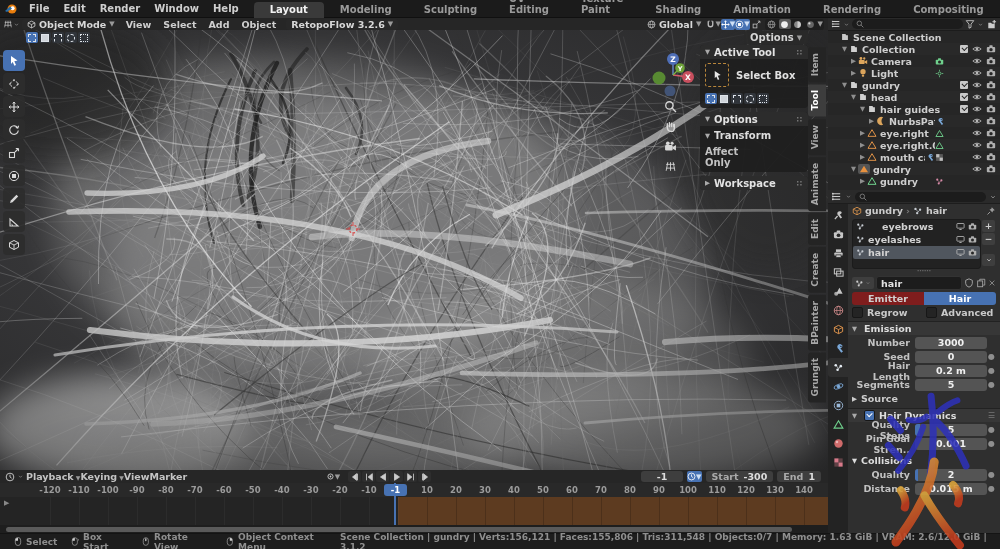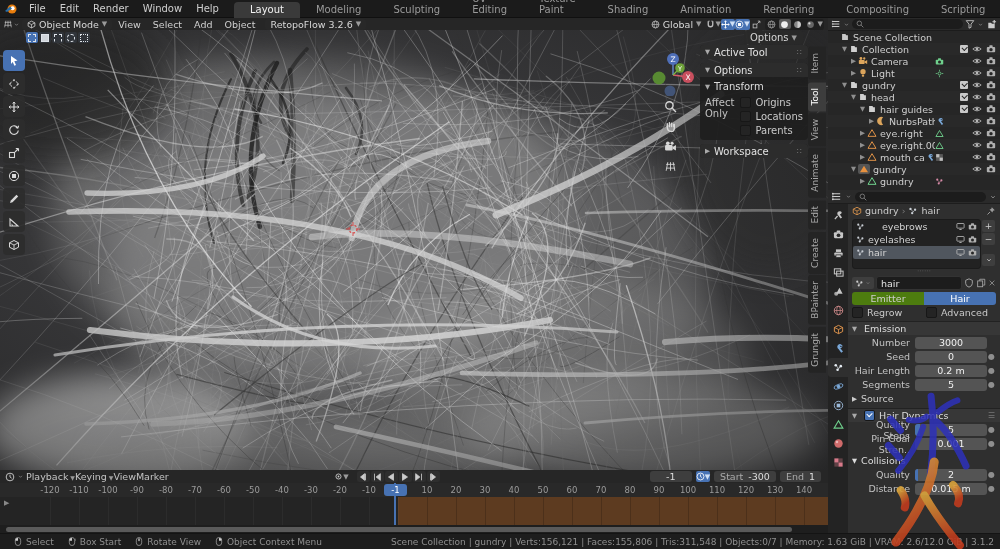--- a/index.html
+++ b/index.html
@@ -1,18 +1,18 @@
 <!DOCTYPE html>
 <html><head>
 <meta charset="utf-8">
 <style>
   html,body{margin:0;padding:0;background:#111;}
   #app{position:relative;width:1000px;height:549px;overflow:hidden;background:#1a1a1a;
        font-family:"DejaVu Sans","Liberation Sans",sans-serif;font-size:10px;color:#c4c4c4;
-       -webkit-user-select:none;user-select:none;}
+       -webkit-user-select:none;user-select:none;font-weight:bold;}
   .r{position:absolute;}
   .ic{display:inline-block;vertical-align:middle;flex:none;}
   svg.ic{overflow:visible;}
   
   #topbar{left:0;top:0;width:1000px;height:18px;background:#1b1b1b;display:flex;align-items:center;border-bottom:1px solid #101010;box-sizing:border-box;}
   #topbar .menu-item{padding:0 7px;color:#cfcfcf;cursor:default;}
   #workspace-tabs{display:flex;margin-left:8px;height:18px;align-items:flex-end;}
   .ws-tab{padding:2px 16px 3px;color:#9a9a9a;border-radius:4px 4px 0 0;}
   .ws-tab.active{background:#3a3a3a;color:#f2f2f2;}
   .ws-plus{padding:2px 6px;color:#9a9a9a;}
@@ -49,21 +49,21 @@
   #props-content{position:absolute;left:20px;top:14px;width:152px;height:329px;font-size:9.5px;}
   .pc-row{display:flex;align-items:center;padding:1px 4px;color:#cccccc;}
   #ps-list{margin:2px 4px 0 4px;background:#222;border:1px solid #1b1b1b;border-radius:3px;height:48px;position:relative;}
   .ps-row{display:flex;align-items:center;height:13px;padding:0 3px;gap:3px;color:#d2d2d2;}
   .ps-row.sel{background:#50565e;border-radius:2px;}
   .ps-side{position:absolute;right:-15px;top:0;display:flex;flex-direction:column;gap:1px;}
   .sqbtn{width:13px;height:12px;background:#3e3e3e;border-radius:2px;color:#ccc;display:flex;align-items:center;justify-content:center;font-size:9px;}
   .namefield{display:flex;align-items:center;gap:2px;margin:2px 4px;}
   .txtfield{background:#1c1c1c;border:1px solid #333;border-radius:3px;height:12px;display:flex;align-items:center;padding:0 4px;color:#e2e2e2;flex:1;}
   .seg{display:flex;margin:1px 4px;height:13px;border-radius:3px;overflow:hidden;}
-  .seg>div{flex:1;display:flex;align-items:center;justify-content:center;background:#4d7c0f;color:#cfcfcf;}
+  .seg>div{flex:1;display:flex;align-items:center;justify-content:center;background:#7f1d1d;color:#cfcfcf;}
   .seg>div.on{background:#4772b3;color:#fff;}
   .chkrow{display:flex;margin:2px 4px;gap:4px;}
   .chk{display:flex;align-items:center;gap:4px;flex:1;color:#c9c9c9;}
   .chkbox{width:9px;height:9px;background:#242424;border:1px solid #171717;border-radius:2px;flex:none;}
   .chkbox.on{background:#4772b3;position:relative;}
   .chkbox.on:after{content:"";position:absolute;left:2px;top:1px;width:4px;height:3px;border-left:1.4px solid #fff;border-bottom:1.4px solid #fff;transform:rotate(-45deg);}
   .panel-head{display:flex;align-items:center;background:#373737;border-top:1px solid #222;height:13px;padding:0 4px;gap:4px;color:#dddddd;margin-top:3px;}
   .panel-head .carr{font-size:6.5px;color:#aaa;width:8px;}
   .prow{display:flex;align-items:center;height:13px;margin:1px 4px 1px 0;}
   .plabel{width:62px;text-align:right;padding-right:5px;color:#c2c2c2;flex:none;}
@@ -1402,48 +1402,61 @@
     <path d="M8 1v4M8 11v4M1 8h4M11 8h4" stroke="#d05050" stroke-width="1"></path>
   </svg>
 
   <div class="r" id="npanel">
     <div class="np-panel">
       <div class="np-head">
         <span class="carr">▼</span>
         <span>Active Tool</span>
         <span class="np-grip">∷</span>
       </div>
+      <div class="np-body">
+        <div style="display:flex;align-items:center;gap:7px;">
+          <div style="width:22px;height:22px;border:1px dashed #b8863b;border-radius:3px;background:#1f1f1f;display:flex;align-items:center;justify-content:center;">
+            <svg class="ic" width="11" height="11" viewBox="0 0 12 12" style="color:#e8e8e8">
+                <use href="#i-arrowcur"></use>
+              </svg>
+          </div>
+          <span style="color:#e0e0e0">Select Box</span>
+        </div>
+        <div id="np-select-modes" style="display:flex;gap:1px;margin-top:6px;">
+            <div class="sm-btn on">
+              <div class="sm-in"></div>
+            </div>
+            <div class="sm-btn">
+              <div class="sm-in solid"></div>
+            </div>
+            <div class="sm-btn">
+              <div class="sm-in" style="border-bottom-color: transparent;"></div>
+            </div>
+            <div class="sm-btn">
+              <div class="sm-in" style="border-radius: 50%;"></div>
+            </div>
+            <div class="sm-btn">
+              <div class="sm-in" style="border-style: dotted;"></div>
+            </div>
+          </div>
+      </div>
     </div>
     <div class="np-panel">
       <div class="np-head">
         <span class="carr">▼</span>
         <span>Options</span>
         <span class="np-grip">∷</span>
       </div>
       <div class="np-body">
         <div style="display:flex;align-items:center;gap:4px;color:#ddd;margin-bottom:5px;">
           <span class="carr" style="font-size:6.5px;color:#aaa;">▼</span>
           <span>Transform</span>
         </div>
         <div style="display:flex;">
           <span style="width:46px;color:#c2c2c2;">Affect Only</span>
-          <div id="np-affect-list" style="display:flex;flex-direction:column;gap:3px;">
-              <label class="chk">
-                <span class="chkbox"></span>
-                <span>Origins</span>
-              </label>
-              <label class="chk">
-                <span class="chkbox"></span>
-                <span>Locations</span>
-              </label>
-              <label class="chk">
-                <span class="chkbox"></span>
-                <span>Parents</span>
-              </label>
-            </div>
         </div>
       </div>
     </div>
     <div class="np-panel">
       <div class="np-head">
         <span class="carr">▶</span>
         <span>Workspace</span>
         <span class="np-grip">∷</span>
       </div>
     </div>

